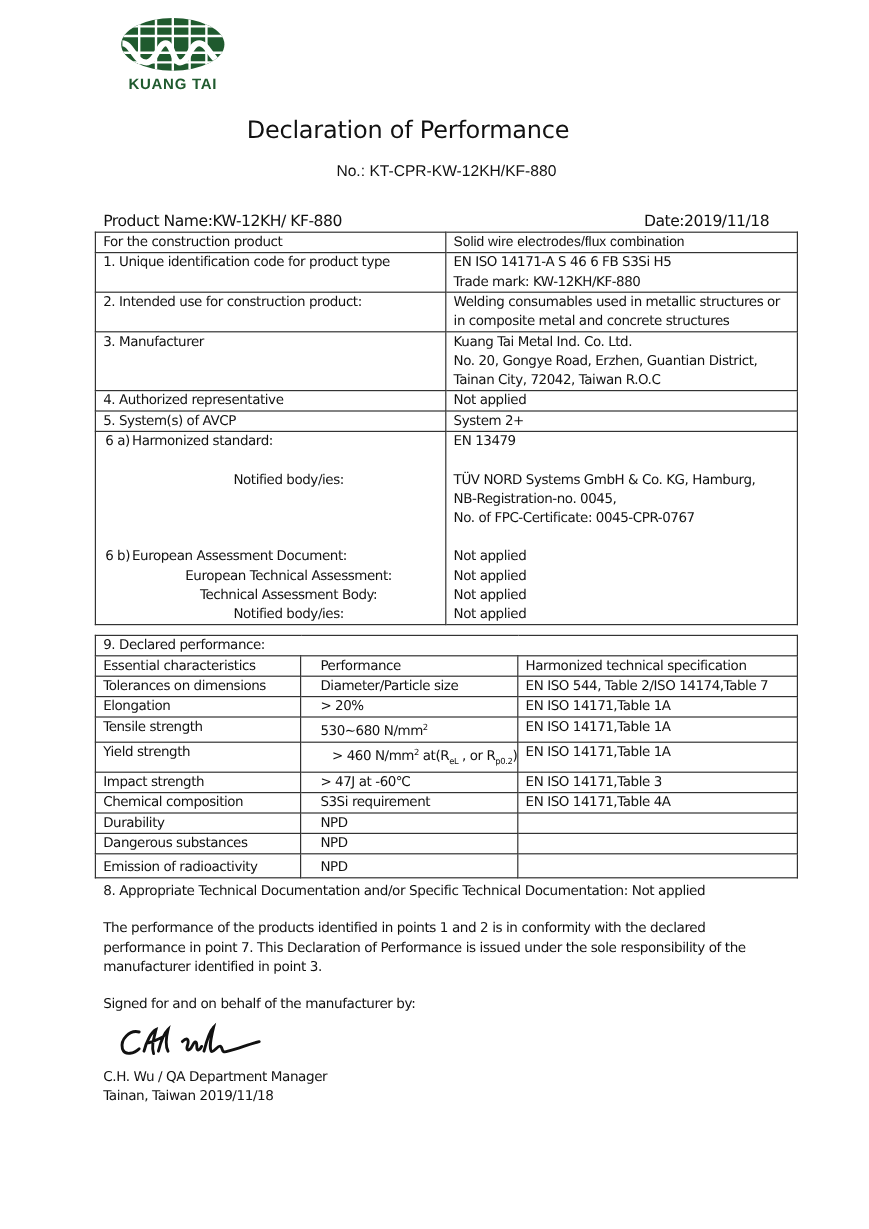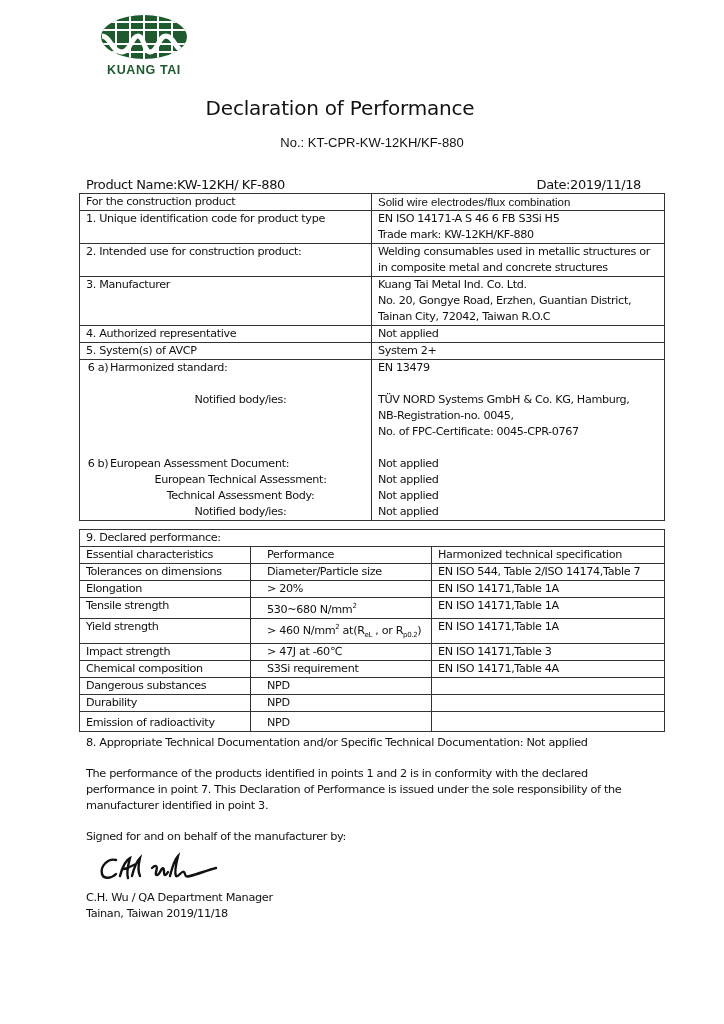--- a/index.html
+++ b/index.html
@@ -165,40 +165,40 @@
     <td class="c2">&gt; 20%</td>
     <td>EN ISO 14171,Table 1A</td>
   </tr>
   <tr>
     <td class="c1">Tensile strength</td>
     <td class="c2"><span>530~680 N/mm</span><sup>2</sup></td>
     <td>EN ISO 14171,Table 1A</td>
   </tr>
   <tr>
     <td class="c1">Yield strength</td>
-    <td class="c2" style="white-space:nowrap;"><span>&gt; 460 N/mm</span><sup>2</sup><span> at(R</span><sub>eL</sub><span> , or R</span><sub>p0.2</sub><span>)</span></td>
+    <td class="c2" style="white-space:nowrap;text-align:right;"><span>&gt; 460 N/mm</span><sup>2</sup><span> at(R</span><sub>eL</sub><span> , or R</span><sub>p0.2</sub><span>)</span></td>
     <td>EN ISO 14171,Table 1A</td>
   </tr>
   <tr>
     <td class="c1">Impact strength</td>
     <td class="c2">&gt; 47J at -60℃</td>
     <td>EN ISO 14171,Table 3</td>
   </tr>
   <tr>
     <td class="c1">Chemical composition</td>
     <td class="c2">S3Si requirement</td>
     <td>EN ISO 14171,Table 4A</td>
   </tr>
   <tr>
-    <td class="c1">Dangerous substances</td>
+    <td class="c1">Durability</td>
     <td class="c2">NPD</td>
     <td></td>
   </tr>
   <tr>
-    <td class="c1">Durability</td>
+    <td class="c1">Dangerous substances</td>
     <td class="c2">NPD</td>
     <td></td>
   </tr>
   <tr>
     <td class="c1 h17" style="padding-top:3px;">Emission of radioactivity</td>
     <td class="c2 h17" style="padding-top:3px;">NPD</td>
     <td class="h17"></td>
   </tr>
 </tbody>
   </table>

